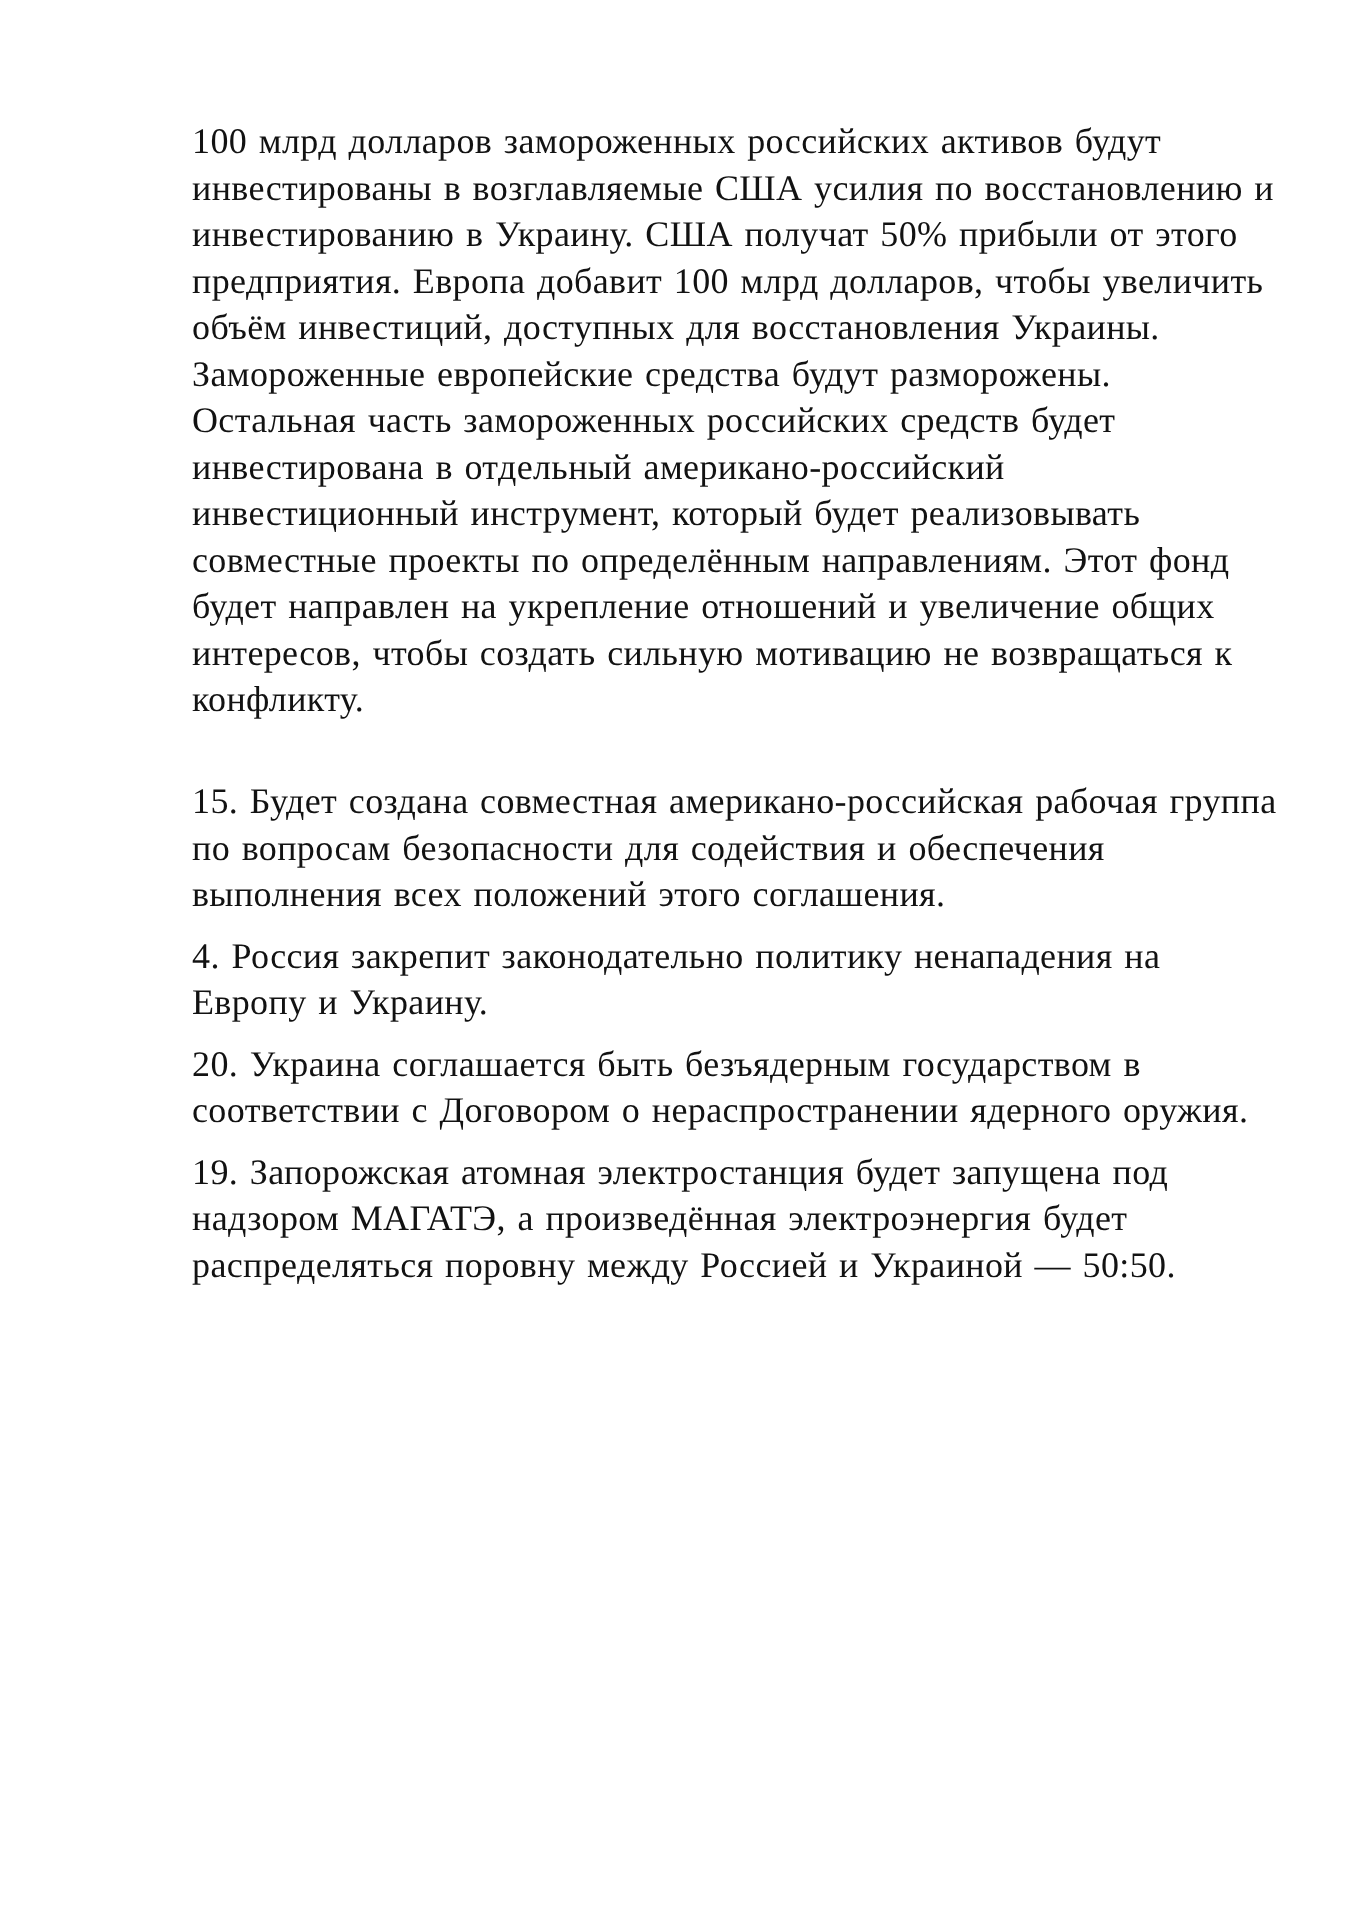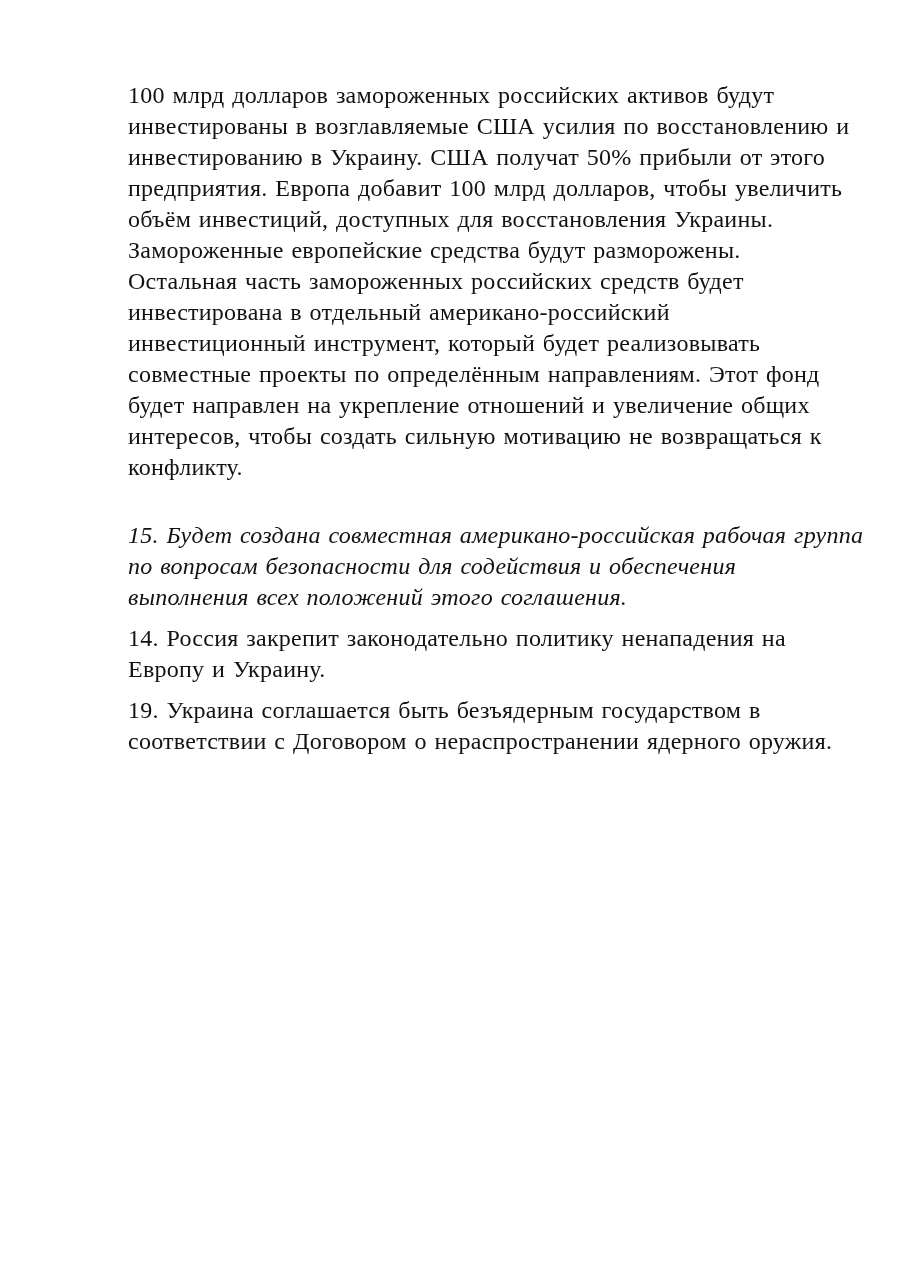--- a/index.html
+++ b/index.html
@@ -27,21 +27,20 @@
     letter-spacing: 0.25px;
     word-spacing: 1.5px;
   }
   .para {
     margin: 0 0 10px 0;
     white-space: pre-line; 
     text-align: left;
   }
   .para.gap-before {
     margin-top: 37px; 
-    font-style: italic;
   }
 </style>
 </head>
 <body>
 
 <div class="page">
   <div class="text-column">
     <p class="para">100 млрд долларов замороженных российских активов будут
 инвестированы в возглавляемые США усилия по восстановлению и
 инвестированию в Украину. США получат 50% прибыли от этого
@@ -51,18 +50,21 @@
 Остальная часть замороженных российских средств будет
 инвестирована в отдельный американо-российский
 инвестиционный инструмент, который будет реализовывать
 совместные проекты по определённым направлениям. Этот фонд
 будет направлен на укрепление отношений и увеличение общих
 интересов, чтобы создать сильную мотивацию не возвращаться к
 конфликту.</p>
     <p class="para gap-before">15. Будет создана совместная американо-российская рабочая группа
 по вопросам безопасности для содействия и обеспечения
 выполнения всех положений этого соглашения.</p>
-    <p class="para">14. Россия закрепит законодательно политику ненападения на
+    <p class="para">4. Россия закрепит законодательно политику ненападения на
 Европу и Украину.</p>
-    <p class="para">19. Украина соглашается быть безъядерным государством в
+    <p class="para">20. Украина соглашается быть безъядерным государством в
 соответствии с Договором о нераспространении ядерного оружия.</p>
+    <p class="para">19. Запорожская атомная электростанция будет запущена под
+надзором МАГАТЭ, а произведённая электроэнергия будет
+распределяться поровну между Россией и Украиной — 50:50.</p>
   </div>
 </div>
 
 </body></html>

